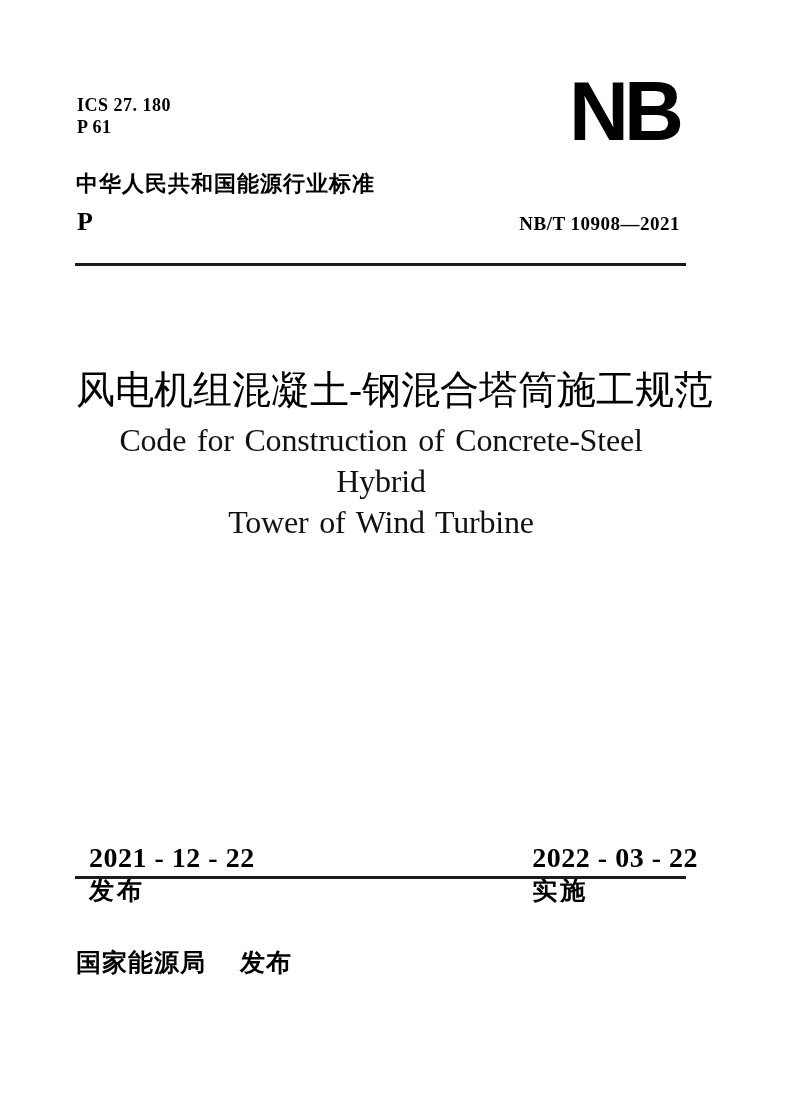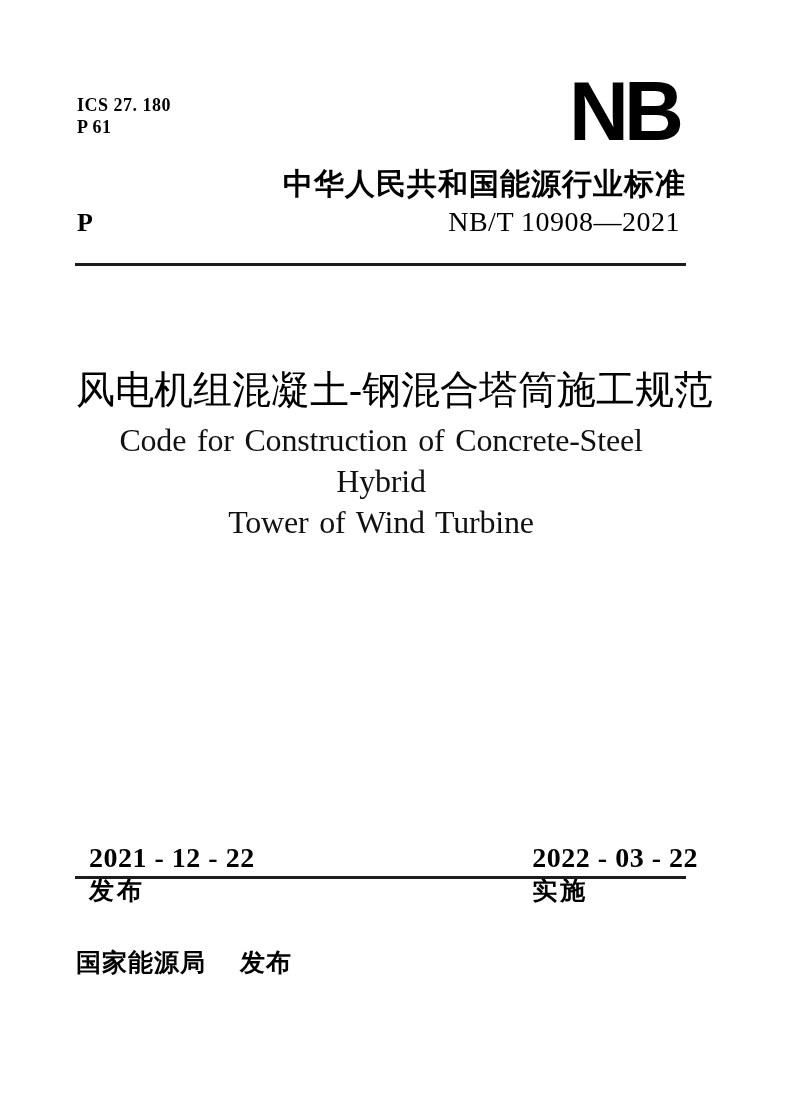--- a/index.html
+++ b/index.html
@@ -35,36 +35,36 @@
   .nb-logo {
     position: absolute; right: 121px; top: 70px;
     font-family: Liberation Sans, sans-serif;
     font-weight: 800; font-size: 83px; line-height: 1;
     letter-spacing: -5px;
   }
 
   
   .standard-category {
     position: absolute; left: 76px; width: 610px; top: 167px;
-    text-align: right;
+    text-align: left;
     font-family: "Liberation Sans", "DejaVu Sans", sans-serif;
-    font-weight: bold; font-size: 30px; line-height: 34px;
+    font-weight: bold; font-size: 22px; line-height: 34px;
     letter-spacing: 1px;
   }
 
   
   .index-row {
     position: absolute; left: 77px; width: 603px; top: 207px;
     display: flex; justify-content: space-between; align-items: baseline;
   }
   .index-letter {
     font-weight: bold; font-size: 26px; line-height: 30px;
   }
   .standard-number {
-    font-weight: normal; font-size: 28px; line-height: 30px;
+    font-weight: bold; font-size: 19px; line-height: 30px;
     letter-spacing: 0.5px;
   }
 
   .rule-top {
     position: absolute; left: 75px; top: 263px; width: 611px; height: 3px;
     background: #1c1c1c;
   }
 
   
   .title-cn {

